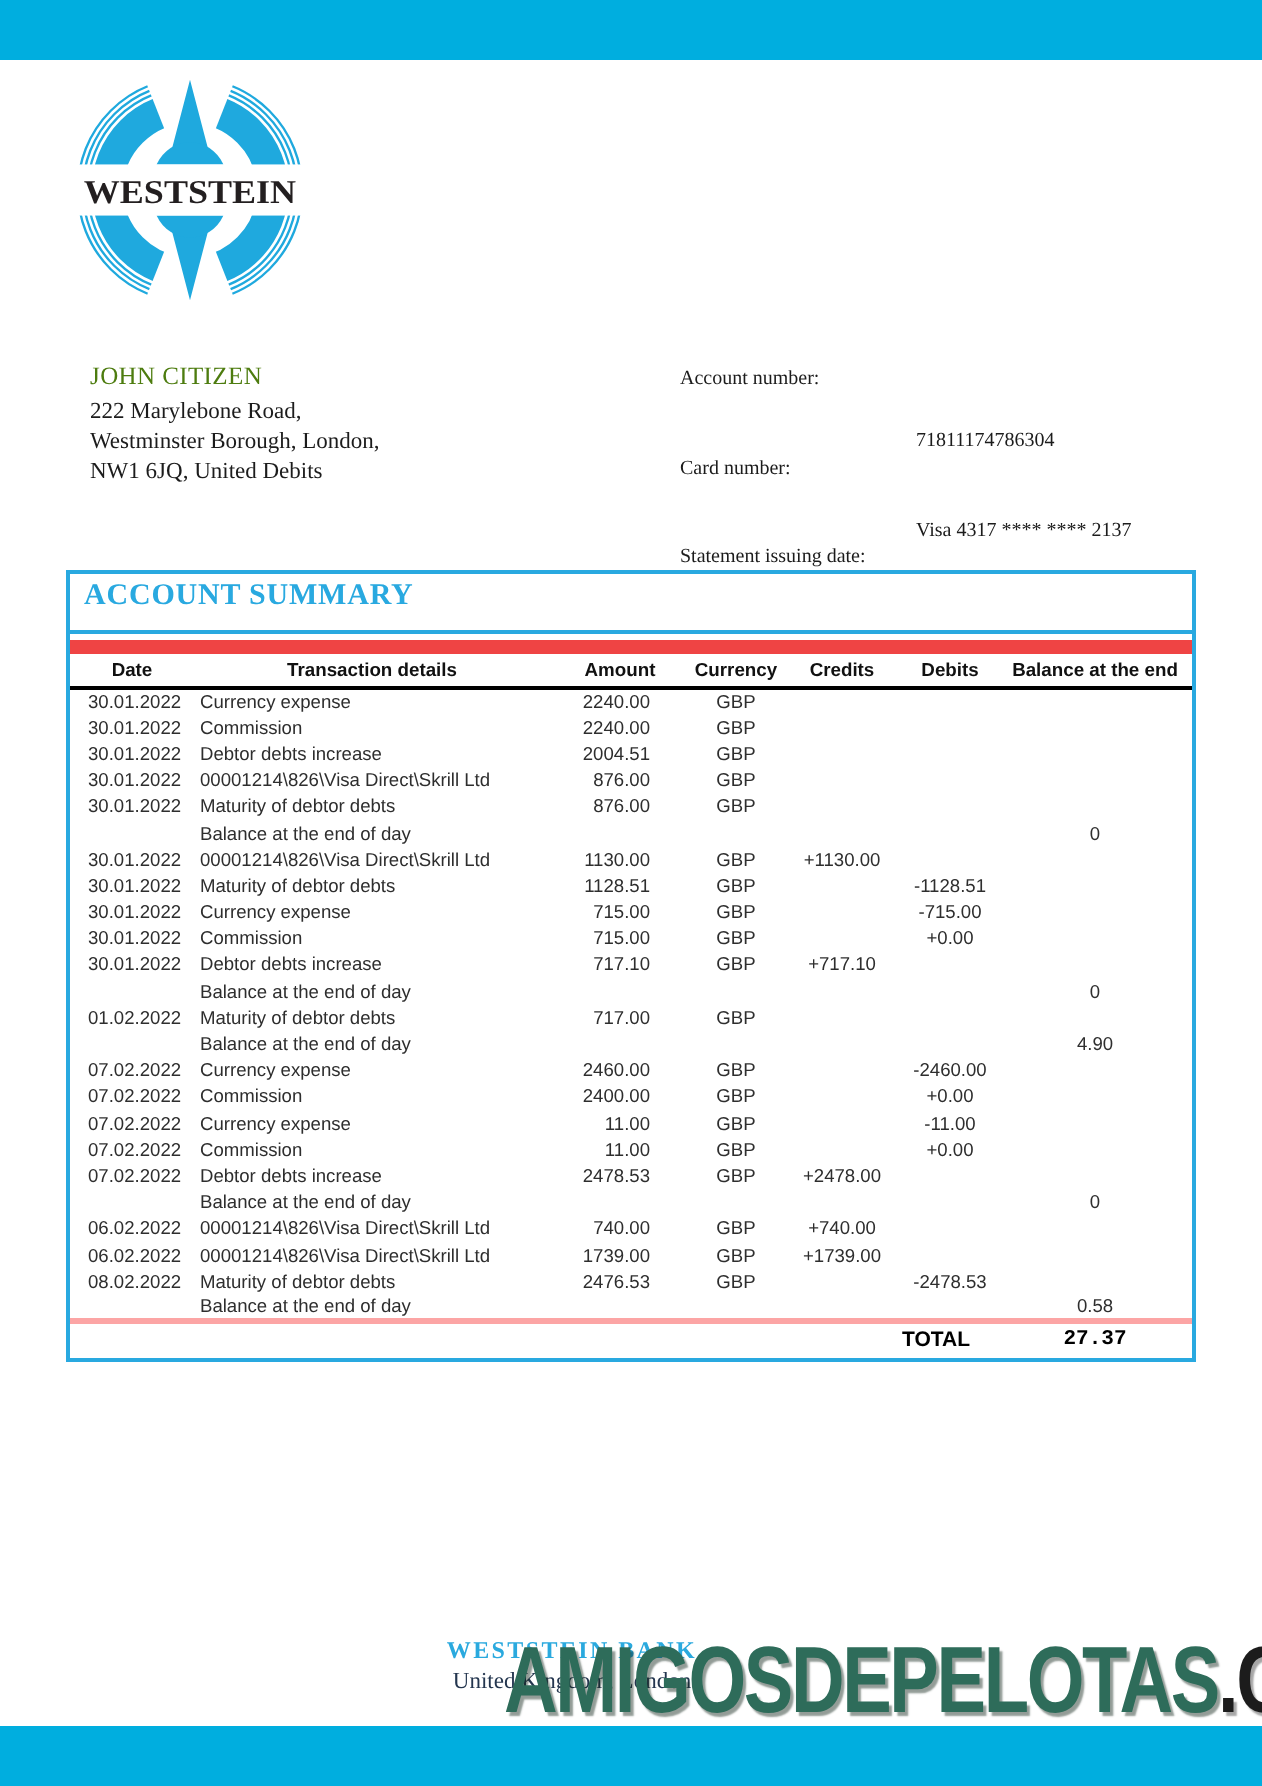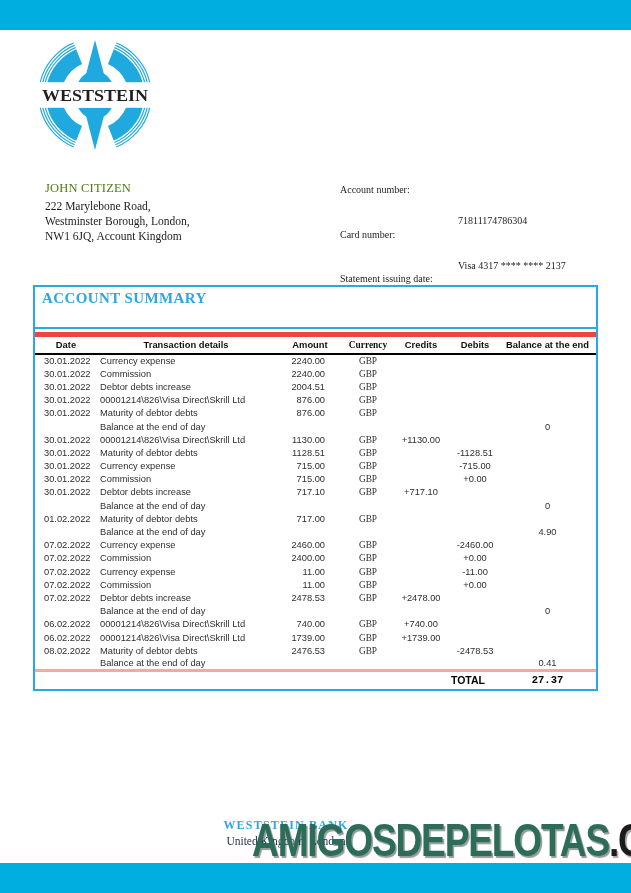--- a/index.html
+++ b/index.html
@@ -20,34 +20,34 @@
   .acct-row { display: flex; line-height: 13.6px; }
   .acct-label { width: 118px; }
   .acct-value { white-space: nowrap; margin-top: 31px; }
 
   .summary {
     position: absolute; left: 33px; top: 285px; width: 565px;
     border: 2px solid #29A9E0; background: #fff; padding-bottom: 1px;
   }
   .summary-title {
     color: #29A9E0; font-weight: bold; font-size: 15px; letter-spacing: .4px;
-    padding: 3px 7px 20px 7px; border-bottom: 2px solid #29A9E0;
+    padding: 3px 7px 8px 7px; border-bottom: 2px solid #29A9E0;
   }
   table.tx {
     border-collapse: collapse; width: 100%; table-layout: fixed;
     font-family: "Liberation Sans", sans-serif; font-size: 9.3px; color: #2e2e2e;
     margin-top: 3px;
   }
-  thead tr { border-top: 5px solid #ef4444; border-bottom: 2px solid #000; margin-left: 40px; }
+  thead tr { border-top: 7px solid #ef4444; border-bottom: 2px solid #000; margin-left: 40px; }
   th { font-weight: bold; font-size: 9.4px; color: #111; padding: 2px 0 3px 0; text-align: center; }
   td { height: 13.2px; padding: 0; overflow: hidden; white-space: nowrap; }
   .c-date     { width: 62px;  text-align: left;  padding-left: 9px; }
   .c-details  { width: 178px; text-align: left;  padding-left: 3px; }
   .c-amount   { width: 70px;  text-align: right; padding-right: 20px; }
-  .c-currency { width: 46px;  text-align: center; font-family: Liberation Serif, serif; }
+  .c-currency { width: 46px;  text-align: center; }
   .c-credits  { width: 60px;  text-align: center; }
   .c-debits   { width: 48px;  text-align: center; }
   .c-balance  { width: 97px;  text-align: center; }
   th.c-date, th.c-details, th.c-amount { text-align: center; padding-left: 0; padding-right: 0; }
   tfoot tr { border-top: 3px solid #fca5a5; }
   tfoot td { height: 17px; }
   .total-label { text-align: right; padding-right: 14px; font-weight: bold; font-size: 10.5px; color: #000;
                  font-family: "Liberation Sans", sans-serif; }
   .total-value { text-align: center; font-weight: bold; font-size: 10.5px; color: #000;
                  font-family: Liberation Mono, monospace; }
@@ -88,21 +88,21 @@
       <path d="M43 73 C50 88 70 88 77 73 Z" fill="#1FA9DE"></path>
       <rect x="-4" y="47" width="128" height="26" fill="#ffffff"></rect>
       <text x="60" y="66.5" text-anchor="middle" textLength="108" lengthAdjust="spacingAndGlyphs" font-family="Liberation Serif, serif" font-weight="bold" font-size="17" fill="#231F20">WESTSTEIN</text>
     </svg>
   </div>
 
   <div class="customer">
     <div class="name">JOHN CITIZEN</div>
     <div>222 Marylebone Road,</div>
     <div>Westminster Borough, London,</div>
-    <div>NW1 6JQ, Account Kingdom</div>
+    <div>NW1 6JQ, United Debits</div>
   </div>
 
   <div class="acct">
     <div class="acct-row">
       <span class="acct-label">Account number:</span>
       <span class="acct-value">71811174786304</span>
     </div>
     <div class="acct-row">
       <span class="acct-label">Card number:</span>
       <span class="acct-value">Visa 4317 **** **** 2137</span>
@@ -339,21 +339,21 @@
             <td class="c-debits">-2478.53</td>
             <td class="c-balance"></td>
           </tr>
           <tr>
             <td class="c-date"></td>
             <td class="c-details">Balance at the end of day</td>
             <td class="c-amount"></td>
             <td class="c-currency"></td>
             <td class="c-credits"></td>
             <td class="c-debits"></td>
-            <td class="c-balance">0.41</td>
+            <td class="c-balance">0.58</td>
           </tr>
         </tbody>
       <tfoot>
         <tr>
           <td colspan="4"></td>
           <td colspan="2" class="total-label">TOTAL</td>
           <td class="total-value">27.37</td>
         </tr>
       </tfoot>
     </table>

